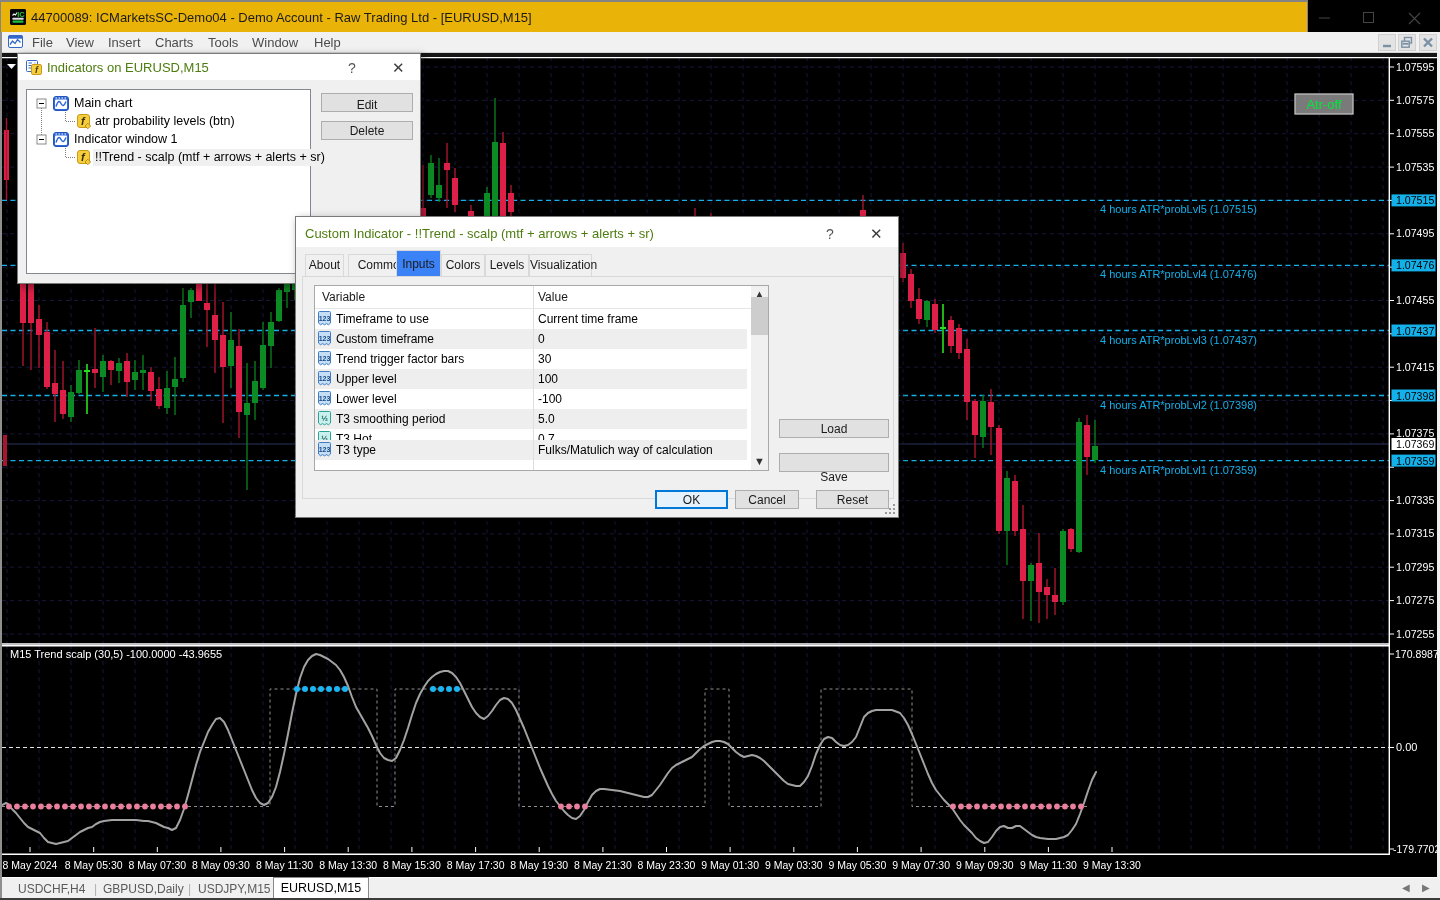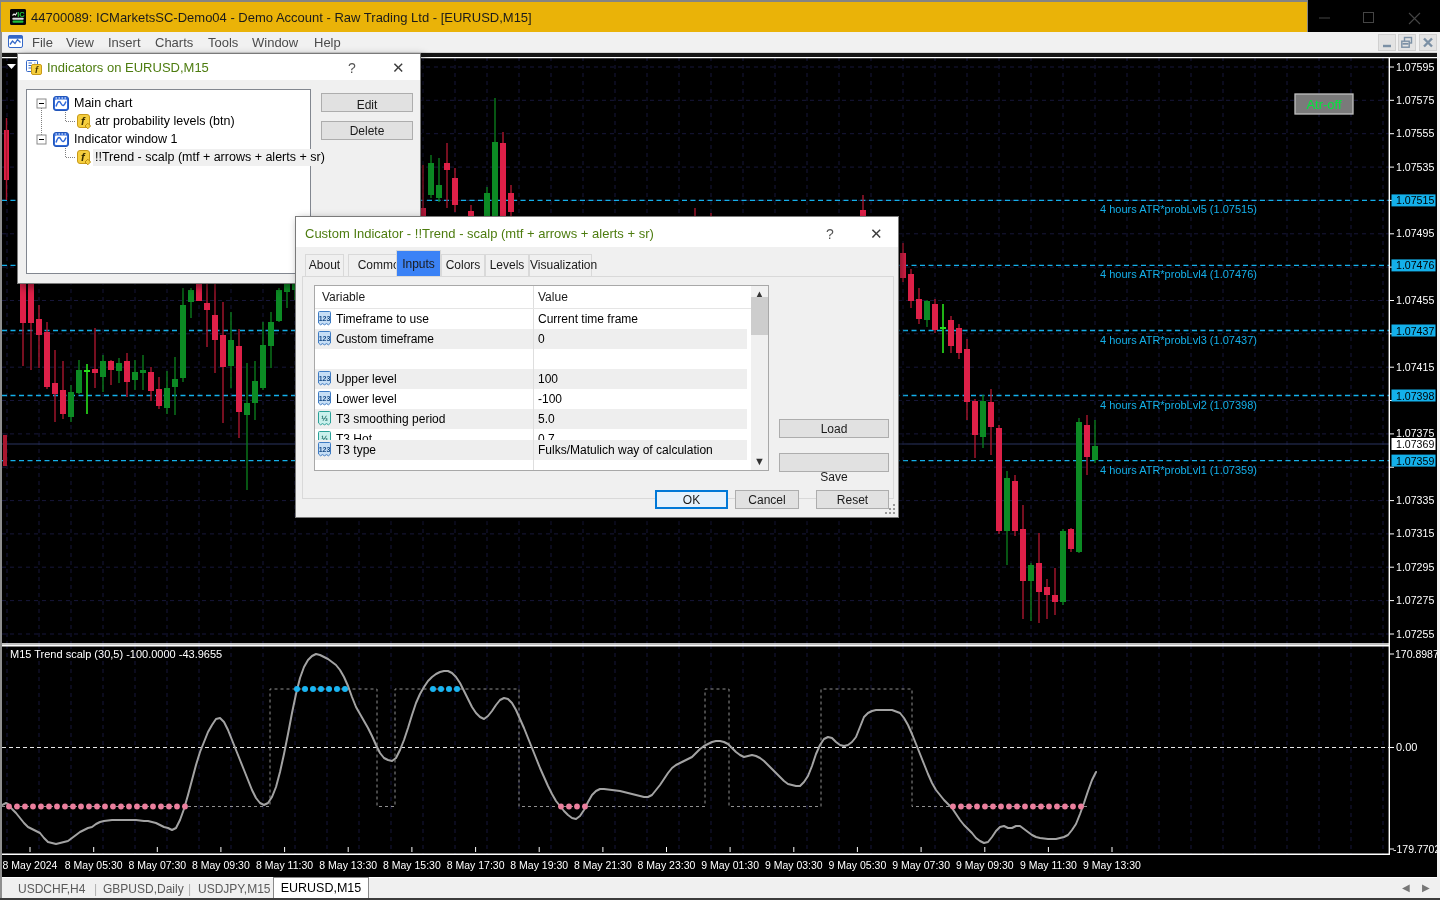--- a/index.html
+++ b/index.html
@@ -510,20 +510,28 @@
         <span class="tval">Current time frame</span>
       </div>
       <div class="trow" style="top:43px;background:#eeeeee">
         <span class="ticon"><svg width="13" height="15" viewBox="0 0 13 15">
             <path d="M0.5 1.5 Q0.5 0.5 1.5 0.5 H11.5 Q12.5 0.5 12.5 1.5 V12 L10.5 13.8 L8.5 12.6 L6.5 13.8 L4.5 12.6 L2.5 13.8 L0.5 12 Z" fill="#c6def5" stroke="#3f7cc4"></path>
             <text x="6.5" y="9.5" font-size="7" font-weight="bold" fill="#174a85" text-anchor="middle">123</text>
           </svg></span>
         <span class="tname">Custom timeframe</span>
         <span class="tval">0</span>
       </div>
+      <div class="trow" style="top:63px;background:#ffffff">
+        <span class="ticon"><svg width="13" height="15" viewBox="0 0 13 15">
+            <path d="M0.5 1.5 Q0.5 0.5 1.5 0.5 H11.5 Q12.5 0.5 12.5 1.5 V12 L10.5 13.8 L8.5 12.6 L6.5 13.8 L4.5 12.6 L2.5 13.8 L0.5 12 Z" fill="#c6def5" stroke="#3f7cc4"></path>
+            <text x="6.5" y="9.5" font-size="7" font-weight="bold" fill="#174a85" text-anchor="middle">123</text>
+          </svg></span>
+        <span class="tname">Trend trigger factor bars</span>
+        <span class="tval">30</span>
+      </div>
       <div class="trow" style="top:83px;background:#eeeeee">
         <span class="ticon"><svg width="13" height="15" viewBox="0 0 13 15">
             <path d="M0.5 1.5 Q0.5 0.5 1.5 0.5 H11.5 Q12.5 0.5 12.5 1.5 V12 L10.5 13.8 L8.5 12.6 L6.5 13.8 L4.5 12.6 L2.5 13.8 L0.5 12 Z" fill="#c6def5" stroke="#3f7cc4"></path>
             <text x="6.5" y="9.5" font-size="7" font-weight="bold" fill="#174a85" text-anchor="middle">123</text>
           </svg></span>
         <span class="tname">Upper level</span>
         <span class="tval">100</span>
       </div>
       <div class="trow" style="top:103px;background:#ffffff">
         <span class="ticon"><svg width="13" height="15" viewBox="0 0 13 15">

